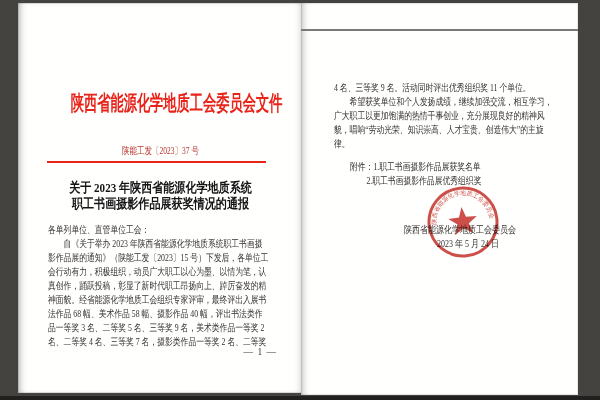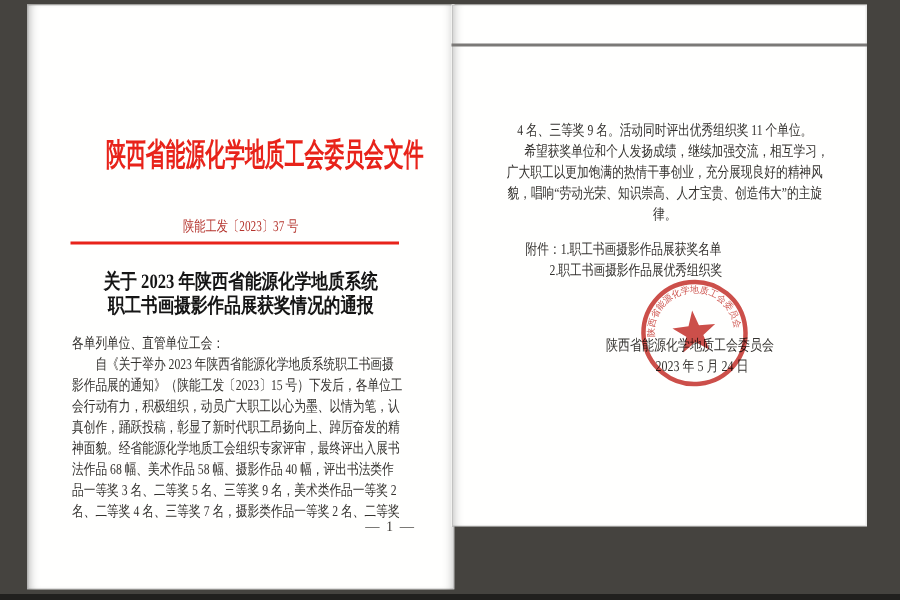--- a/index.html
+++ b/index.html
@@ -3,23 +3,23 @@
 <meta charset="utf-8">
 <style>
   html,body{margin:0;padding:0;width:600px;height:400px;overflow:hidden;
     background:#45433f;font-family:"Liberation Serif","DejaVu Serif",serif;}
   .stage{position:relative;width:600px;height:400px;}
   .page{position:absolute;background:#fffffe;}
   .page-left{left:18px;top:3px;width:285px;height:390px;
     box-shadow:inset 0 0 0 1px rgba(0,0,0,.10),
                inset 6px 0 8px -6px rgba(0,0,0,.45),
                inset -6px 0 8px -6px rgba(0,0,0,.35);}
-  .page-right{left:301px;top:3px;width:277px;height:348px;
+  .page-right{left:301px;top:3px;width:277px;height:392px;
     box-shadow:inset 0 0 0 1px rgba(0,0,0,.08),
-               inset 6px 0 8px -6px rgba(0,0,0,.40);text-align:center;}
+               inset 6px 0 8px -6px rgba(0,0,0,.40);}
   .bottom-strip{position:absolute;left:0;bottom:0;width:600px;height:4px;background:#21201e;}
 
   
   .red-header{position:absolute;top:88px;left:0;width:100%;text-align:center;
     font-weight:bold;font-size:21px;line-height:24px;color:#e8231a;white-space:nowrap;
     transform:scaleX(0.63);transform-origin:50% 50%;}
   .doc-number{position:absolute;top:141px;left:0;width:100%;text-align:center;
     font-size:10px;color:#b5352e;white-space:nowrap;
     transform:scaleX(0.75);transform-origin:50% 50%;}
   .red-rule{position:absolute;top:158px;left:29px;width:219px;height:2px;background:#e8231a;}

